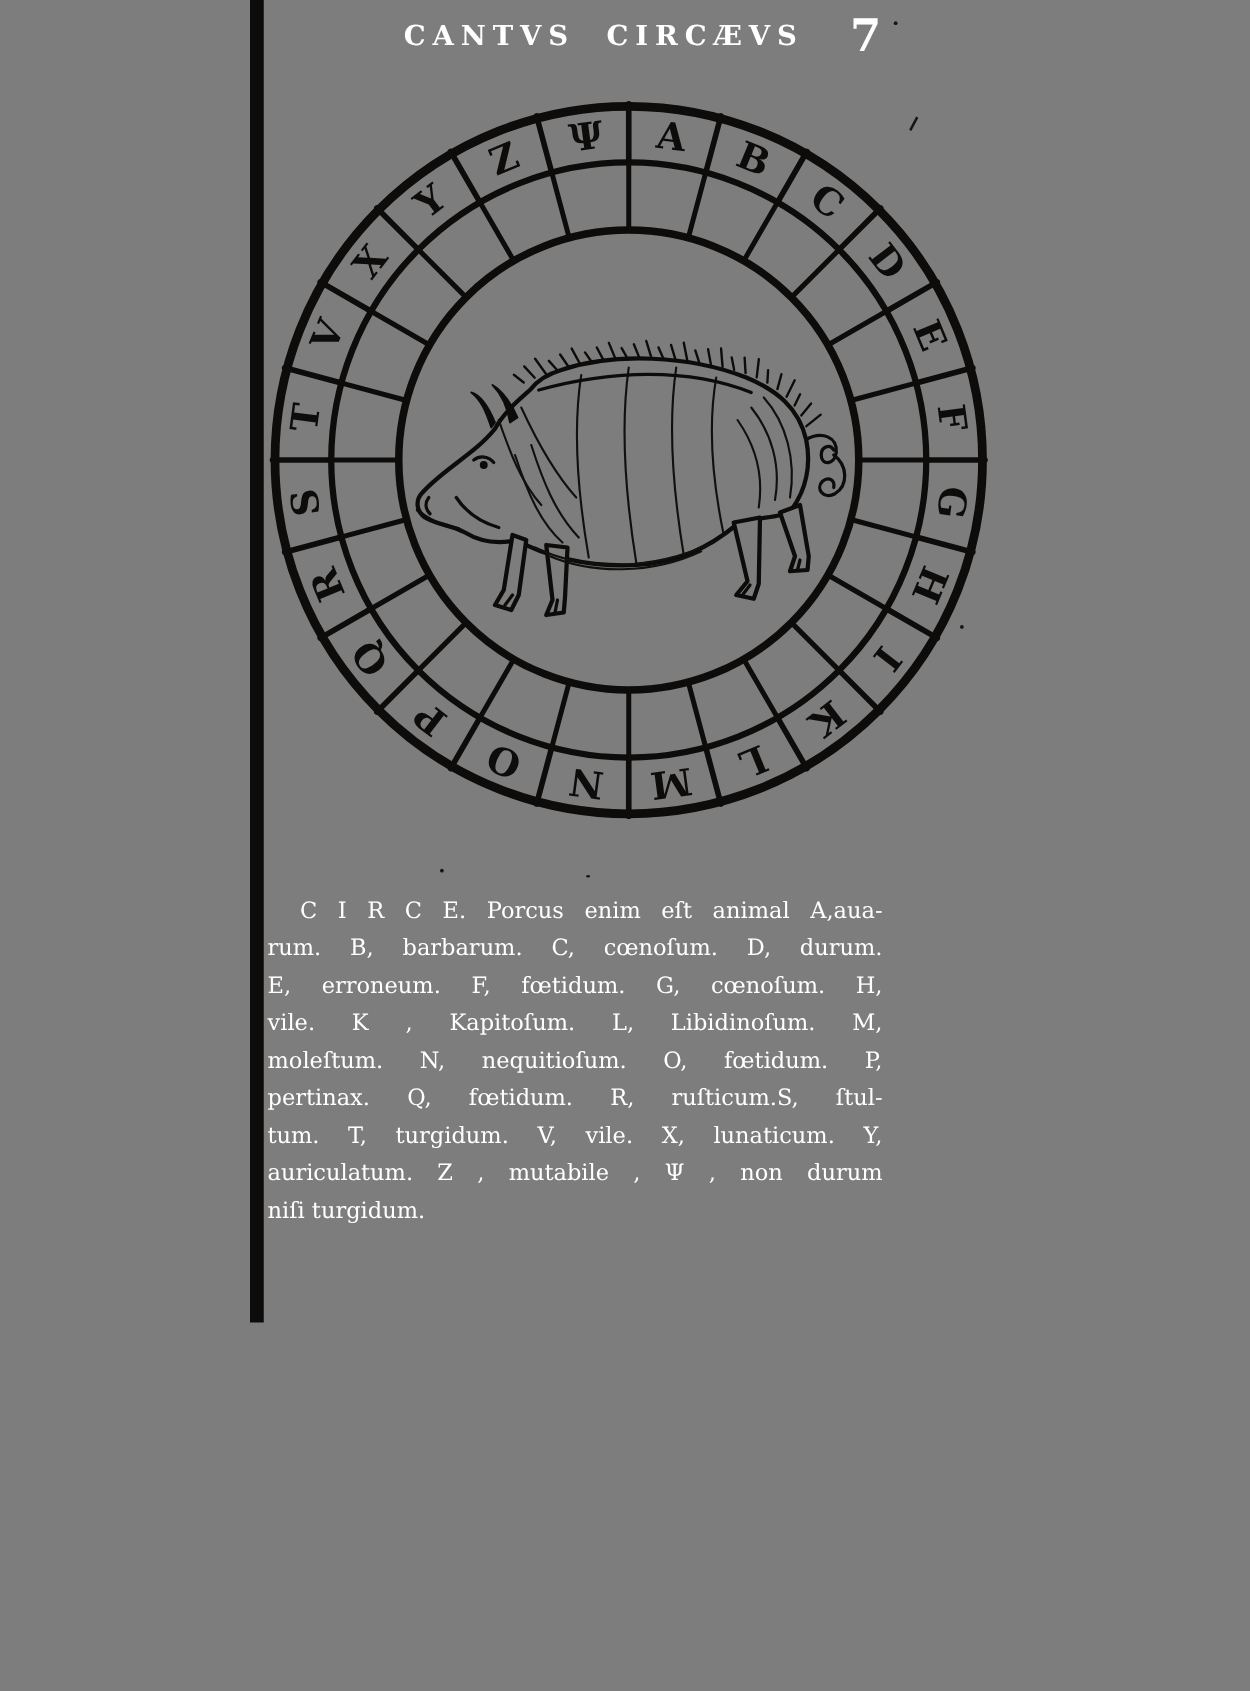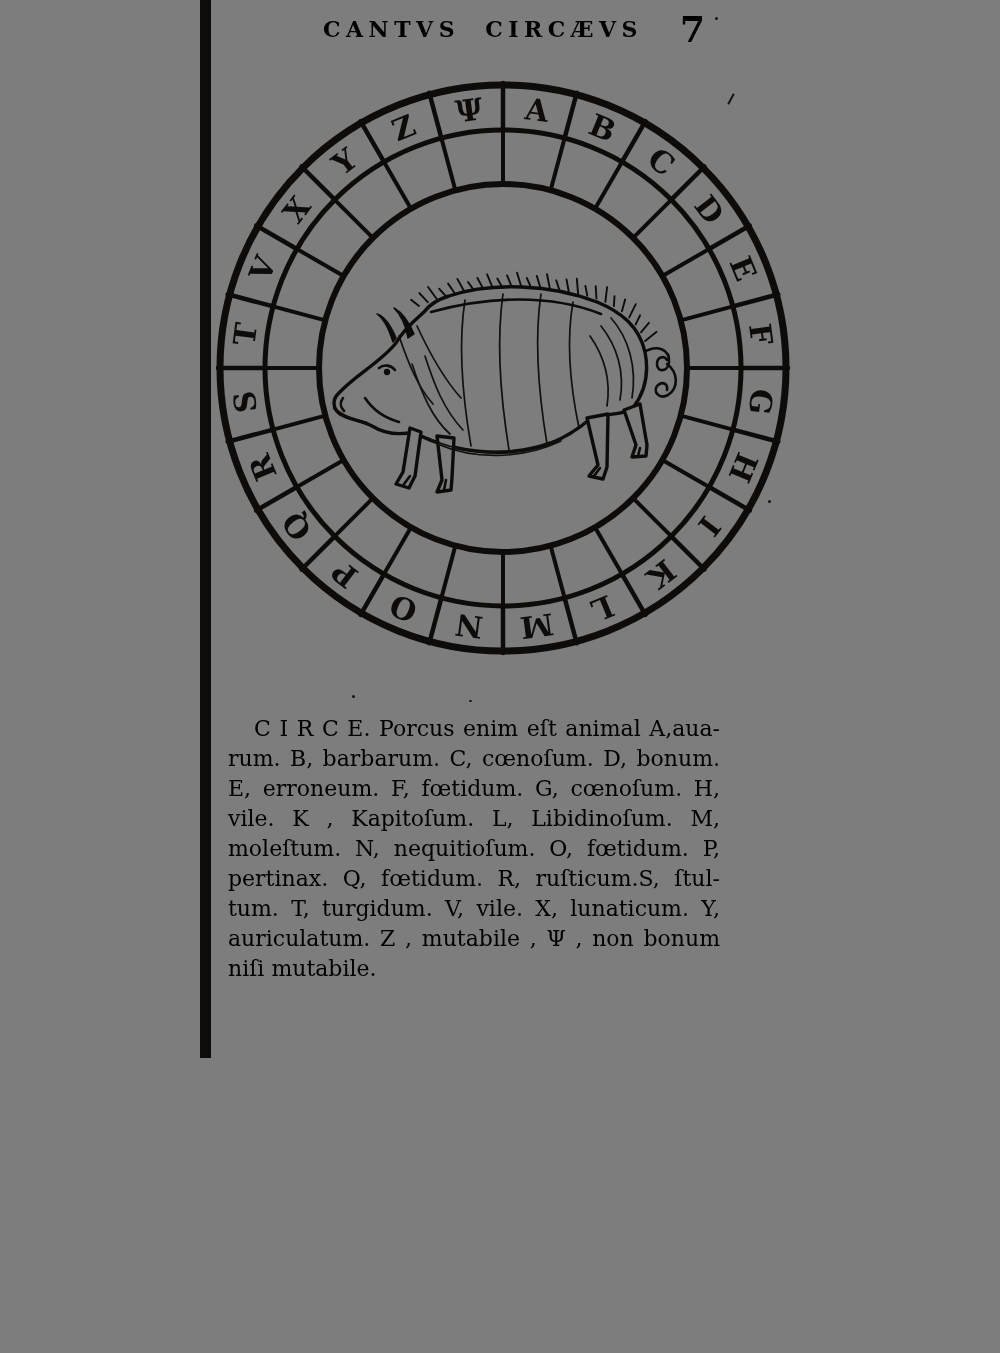--- a/index.html
+++ b/index.html
@@ -1,37 +1,37 @@
 <!DOCTYPE html>
 <html><head>
 <meta charset="utf-8">
 <style>
   html,body{margin:0;padding:0;}
   #scan{position:relative;width:1000px;height:1353px;background:#7d7d7d;overflow:hidden;
-        font-family:"DejaVu Serif", serif;color:#000000;}
+        font-family:"DejaVu Serif", serif;color:#ffffff;}
   
   #binding-rule{position:absolute;left:200px;top:0;width:11px;height:1058px;background:#0d0c0a;}
   
   #running-title{position:absolute;left:323px;top:16px;font-size:22px;font-weight:bold;
         letter-spacing:5.5px;word-spacing:12px;white-space:nowrap;}
   #page-number{position:absolute;left:680px;top:8px;font-size:36px;font-weight:bold;}
   
   #wheel{position:absolute;left:203px;top:68px;width:600px;height:600px;}
   .ring{fill:none;stroke:#0d0c0a;}
   .cell-divider{stroke:#0d0c0a;stroke-width:4.5;stroke-linecap:round;}
   .inner-tick{stroke:#0d0c0a;stroke-width:4;stroke-linecap:round;}
   .ring-letter{font-family:"DejaVu Serif",serif;font-weight:bold;font-size:30px;fill:#0d0c0a;
         text-anchor:middle;dominant-baseline:central;}
   .pig-fill{fill:#7d7d7d;stroke:#0d0c0a;stroke-width:3.4;stroke-linejoin:round;}
   .pig-line{fill:none;stroke:#0d0c0a;stroke-width:2.6;stroke-linecap:round;}
   .pig-hatch{fill:none;stroke:#11100e;stroke-width:1.7;stroke-linecap:round;}
   .pig-dark{fill:#0d0c0a;stroke:#0d0c0a;stroke-width:1.5;stroke-linejoin:round;}
   .bristle{stroke:#0d0c0a;stroke-width:1.9;stroke-linecap:round;}
   
-  #body-text{position:absolute;left:228px;top:714px;width:492px;font-size:22px;line-height:30px;}
+  #body-text{position:absolute;left:214px;top:714px;width:492px;font-size:18px;line-height:30px;}
   .bodyline{text-align:justify;text-align-last:justify;white-space:nowrap;}
   .bodyline.first{padding-left:26px;}
   .bodyline.last{text-align-last:left;white-space:normal;}
   
   .speck{position:absolute;background:#161513;}
   #speck-1{left:715px;top:17px;width:3px;height:3px;border-radius:50%;}
   #speck-2{left:730px;top:93px;width:2px;height:12px;transform:rotate(28deg);}
   #speck-3{left:352px;top:695px;width:3px;height:3px;border-radius:50%;}
   #speck-4{left:469px;top:700px;width:3px;height:2px;border-radius:50%;}
   #speck-5{left:768px;top:500px;width:3px;height:3px;border-radius:50%;}
@@ -200,28 +200,28 @@
           <line x1="432.6755676269531" y1="256.414306640625" x2="437.0645191604758" y2="247.35963356886865" class="bristle"></line>
           <line x1="437.99981689453125" y1="264.3179016113281" x2="445.8725167593345" y2="254.80367033188531" class="bristle"></line>
           <line x1="442.1067199707031" y1="272.91790771484375" x2="453.5888420681557" y2="263.7303687549704" class="bristle"></line>
           <line x1="445" y1="282" x2="445" y2="282" class="bristle"></line>
         </g>
     </g>
   </svg>
 
   <div id="body-text">
       <div class="bodyline first">C I R C E. Porcus enim eſt animal A,aua-</div>
-      <div class="bodyline">rum. B, barbarum. C, cœnoſum. D, bonum.</div>
+      <div class="bodyline">rum. B, barbarum. C, cœnoſum. D, durum.</div>
       <div class="bodyline">E, erroneum. F, fœtidum. G, cœnoſum. H,</div>
       <div class="bodyline">vile. K , Kapitoſum. L, Libidinoſum. M,</div>
       <div class="bodyline">moleſtum. N, nequitioſum. O, fœtidum. P,</div>
       <div class="bodyline">pertinax. Q, fœtidum. R, ruſticum.S, ſtul-</div>
       <div class="bodyline">tum. T, turgidum. V, vile. X, lunaticum. Y,</div>
-      <div class="bodyline">auriculatum. Z , mutabile , Ψ , non bonum</div>
-      <div class="bodyline last">niſi mutabile.</div>
+      <div class="bodyline">auriculatum. Z , mutabile , Ψ , non durum</div>
+      <div class="bodyline last">niſi turgidum.</div>
     </div>
 
   <div class="speck" id="speck-1"></div>
   <div class="speck" id="speck-2"></div>
   <div class="speck" id="speck-3"></div>
   <div class="speck" id="speck-4"></div>
   <div class="speck" id="speck-5"></div>
 </div>
 
 </body></html>

